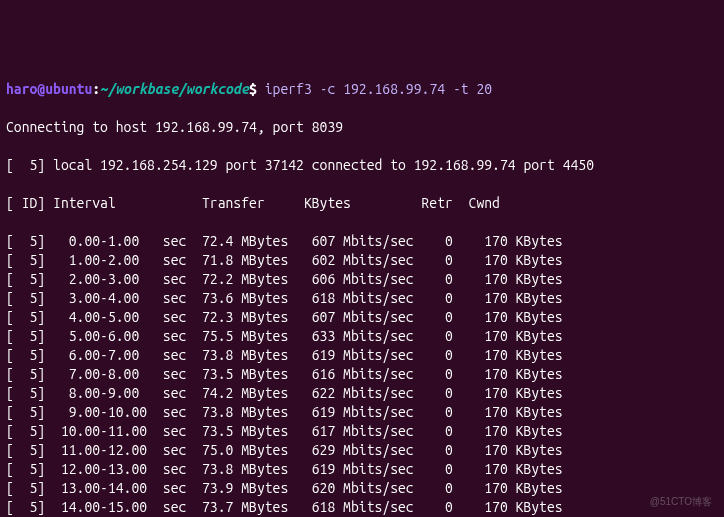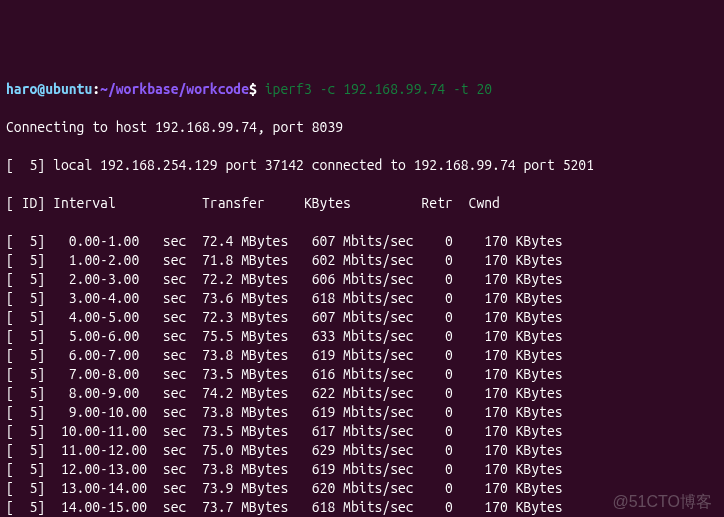--- a/index.html
+++ b/index.html
@@ -6,43 +6,43 @@
     body {
       background: #300a24;
       font-family: 'Ubuntu Mono', 'DejaVu Sans Mono', 'Consolas', monospace;
       font-size: 14px;
       line-height: 19px;
       color: #ffffff;
       padding: 4px 6px;
       width: 724px;
       white-space: pre;
     }
-    .prompt-user { color: #7dd3fc; font-weight: bold; }
+    .prompt-user { color: #8b5cf6; font-weight: bold; }
     .prompt-colon { color: #ffffff; font-weight: bold; }
-    .prompt-path { color: #8b5cf6; font-weight: bold; }
+    .prompt-path { color: #14b8a6; font-weight: bold; font-style: italic; }
     .prompt-dollar { color: #ffffff; font-weight: bold; }
-    .cmd { color: #15803d; }
+    .cmd { color: #c4b5fd; }
     .line { display: block; }
     .watermark {
       position: absolute;
       right: 12px;
       top: 492px;
       color: rgba(200,200,200,0.35);
-      font-size: 16px;
+      font-size: 10px;
       font-family: sans-serif;
     }
   </style>
 </head>
 <body>
 
 
 
 <span class="line"><span class="prompt-user">haro@ubuntu</span><span class="prompt-colon">:</span><span class="prompt-path">~/workbase/workcode</span><span class="prompt-dollar">$</span> <span class="cmd">iperf3 -c 192.168.99.74 -t 20</span></span>
 <span class="line">Connecting to host 192.168.99.74, port 8039</span>
-<span class="line">[  5] local 192.168.254.129 port 37142 connected to 192.168.99.74 port 5201</span>
+<span class="line">[  5] local 192.168.254.129 port 37142 connected to 192.168.99.74 port 4450</span>
 <span class="line">[ ID] Interval           Transfer     KBytes         Retr  Cwnd</span>
 <div id="rows"><span class="line">[  5]   0.00-1.00   sec  72.4 MBytes   607 Mbits/sec    0    170 KBytes       </span><span class="line">[  5]   1.00-2.00   sec  71.8 MBytes   602 Mbits/sec    0    170 KBytes       </span><span class="line">[  5]   2.00-3.00   sec  72.2 MBytes   606 Mbits/sec    0    170 KBytes       </span><span class="line">[  5]   3.00-4.00   sec  73.6 MBytes   618 Mbits/sec    0    170 KBytes       </span><span class="line">[  5]   4.00-5.00   sec  72.3 MBytes   607 Mbits/sec    0    170 KBytes       </span><span class="line">[  5]   5.00-6.00   sec  75.5 MBytes   633 Mbits/sec    0    170 KBytes       </span><span class="line">[  5]   6.00-7.00   sec  73.8 MBytes   619 Mbits/sec    0    170 KBytes       </span><span class="line">[  5]   7.00-8.00   sec  73.5 MBytes   616 Mbits/sec    0    170 KBytes       </span><span class="line">[  5]   8.00-9.00   sec  74.2 MBytes   622 Mbits/sec    0    170 KBytes       </span><span class="line">[  5]   9.00-10.00  sec  73.8 MBytes   619 Mbits/sec    0    170 KBytes       </span><span class="line">[  5]  10.00-11.00  sec  73.5 MBytes   617 Mbits/sec    0    170 KBytes       </span><span class="line">[  5]  11.00-12.00  sec  75.0 MBytes   629 Mbits/sec    0    170 KBytes       </span><span class="line">[  5]  12.00-13.00  sec  73.8 MBytes   619 Mbits/sec    0    170 KBytes       </span><span class="line">[  5]  13.00-14.00  sec  73.9 MBytes   620 Mbits/sec    0    170 KBytes       </span><span class="line">[  5]  14.00-15.00  sec  73.7 MBytes   618 Mbits/sec    0    170 KBytes       </span></div>
 
 
 
 <span class="watermark">@51CTO博客</span>
 
 
 
 

